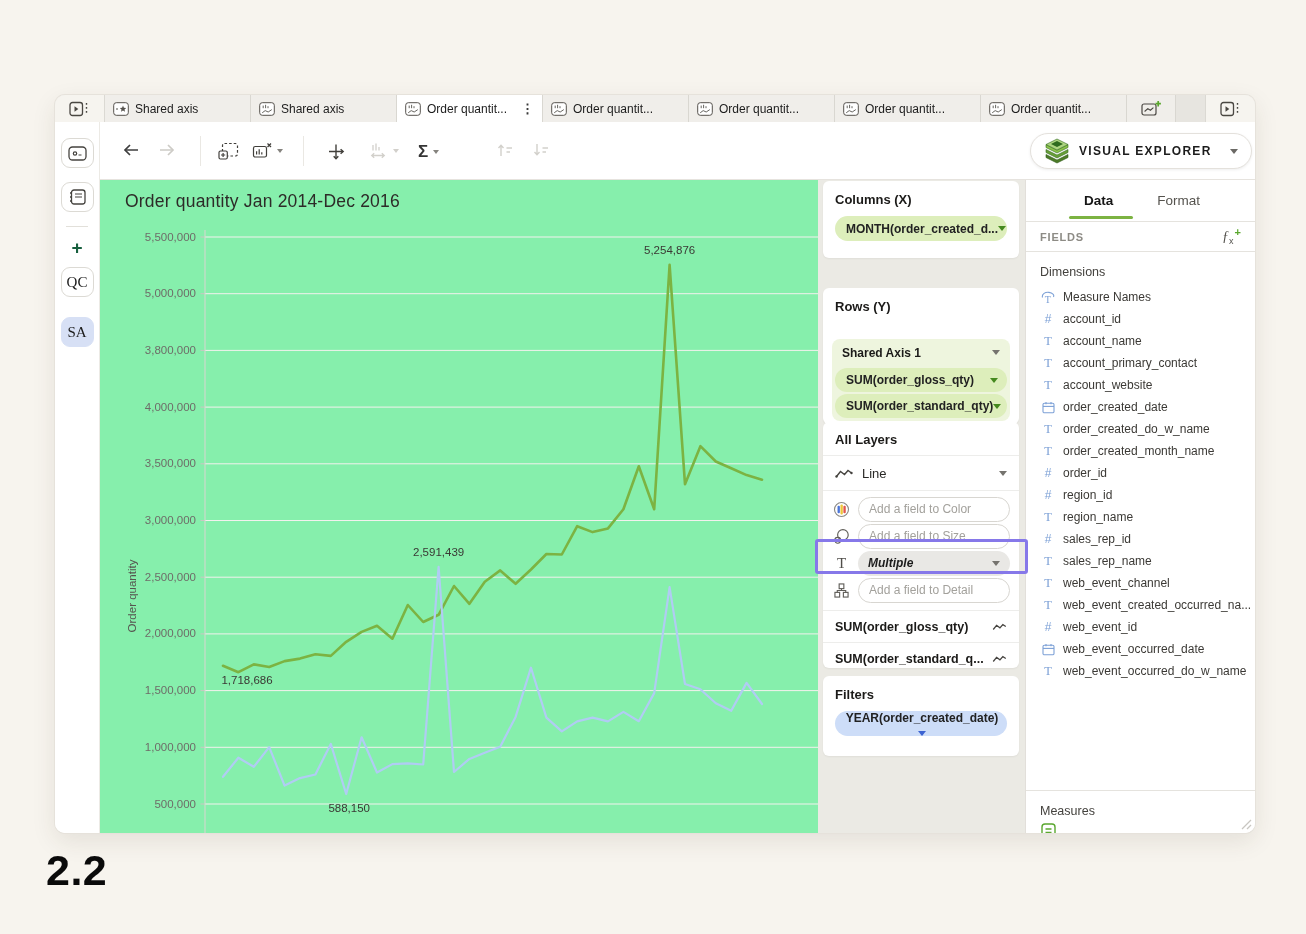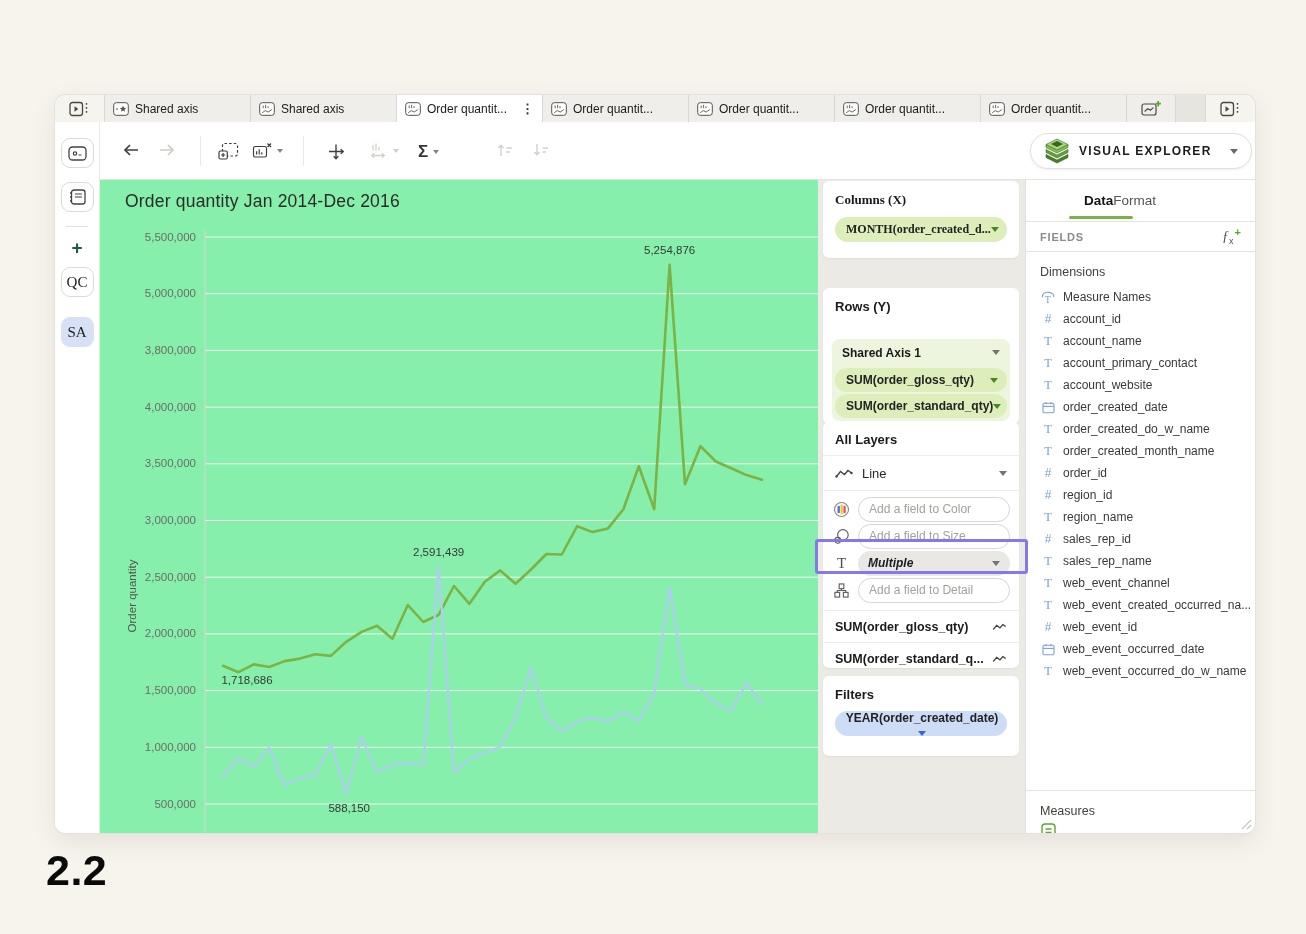--- a/index.html
+++ b/index.html
@@ -60,21 +60,21 @@
   .f-input{flex:1;height:25px;border:1px solid #d8d6d1;border-radius:13px;background:#fff;display:flex;align-items:center;padding:0 10px;font-size:12px;color:#a3a19c;box-sizing:border-box;cursor:text;}
   .f-select{flex:1;height:25px;border-radius:13px;background:#e9e8e5;display:flex;align-items:center;justify-content:space-between;padding:0 10px;font-size:12px;font-weight:bold;font-style:italic;color:#1c1c1c;box-sizing:border-box;cursor:pointer;}
   .sum-row{height:31px;display:flex;align-items:center;justify-content:space-between;padding:0 12px;border-top:1px solid #ededeb;font-size:12.5px;font-weight:bold;color:#1b1a18;cursor:pointer;}
   .t-glyph{font-family:"Liberation Serif",serif;font-size:15px;color:#4f4d49;}
   .purple-box{position:absolute;left:760px;top:444px;width:213px;height:35px;border:3px solid #8678e9;border-radius:3px;box-sizing:border-box;z-index:8;pointer-events:none;}
   
   .right-panel{position:absolute;left:970px;top:85px;width:230px;bottom:0;background:#fff;border-left:1px solid #e2dfda;box-sizing:border-box;}
   .ve-btn{position:absolute;left:975px;top:38px;width:222px;height:36px;background:#fff;border:1px solid #e4e1dc;border-radius:18px;display:flex;align-items:center;gap:9px;padding:0 13px;box-sizing:border-box;box-shadow:0 1px 3px rgba(0,0,0,.07);z-index:9;cursor:pointer;}
   .ve-label{font-size:12px;font-weight:bold;letter-spacing:1.3px;color:#1c1c1c;}
   .ve-btn .chev{margin-left:auto;border-top-color:#6b6965;}
-  .panel-tabs{height:42px;border-bottom:1px solid #e5e3de;position:relative;display:flex;align-items:center;padding-left:58px;box-sizing:border-box;}
+  .panel-tabs{height:42px;border-bottom:1px solid #e5e3de;position:relative;display:flex;align-items:center;padding-left:58px;gap:44px;box-sizing:border-box;}
   .ptab{font-size:13.5px;color:#55534e;cursor:pointer;}
   .ptab.active{font-weight:bold;color:#161616;}
   .ptab-underline{position:absolute;left:43px;bottom:2px;width:64px;height:3px;background:#7cb342;border-radius:2px;}
   .fields-row{height:30px;display:flex;align-items:center;justify-content:space-between;padding:0 14px;border-bottom:1px solid #e5e3de;box-sizing:border-box;}
   .fields-title{font-size:11px;font-weight:bold;letter-spacing:.8px;color:#8d8b85;}
   .fx-icon{font-size:12px;color:#55534e;cursor:pointer;}
   .fx-icon i{font-family:"Liberation Serif",serif;font-size:14px;}
   .fx-icon sub{font-size:9px;}
   .fx-icon b{color:#5aa72e;font-size:11px;vertical-align:super;margin-left:1px;}
   .sec-title{font-size:12.5px;color:#44423e;padding:13px 14px 7px;}
@@ -334,21 +334,21 @@
     <div id="annos">
         <div class="anno" style="left: 569.6px; top: 63.7971px;">5,254,876</div>
         <div class="anno" style="left: 338.6px; top: 365.831px;">2,591,439</div>
         <div class="anno" style="left: 147px; top: 493.801px;">1,718,686</div>
         <div class="anno" style="left: 249.2px; top: 622.004px;">588,150</div>
       </div>
   </div>
 
   <div class="shelf-col">
 
-    <div class="card" style="top:1px;height:77px;padding:11px 12px;font-family:Liberation Serif, serif;">
+    <div class="card" style="top:1px;height:77px;padding:11px 12px;">
       <div class="card-title">Columns (X)</div>
       <div class="pill green" style="margin-top:9px;">
         <span>MONTH(order_created_d...</span>
           <span class="chev"></span>
       </div>
     </div>
 
     <div class="card" style="top:108px;height:136px;padding:11px 9px;">
       <div class="card-title" style="padding-left:3px;">Rows (Y)</div>
       <div class="group" style="margin-top:25px;">

